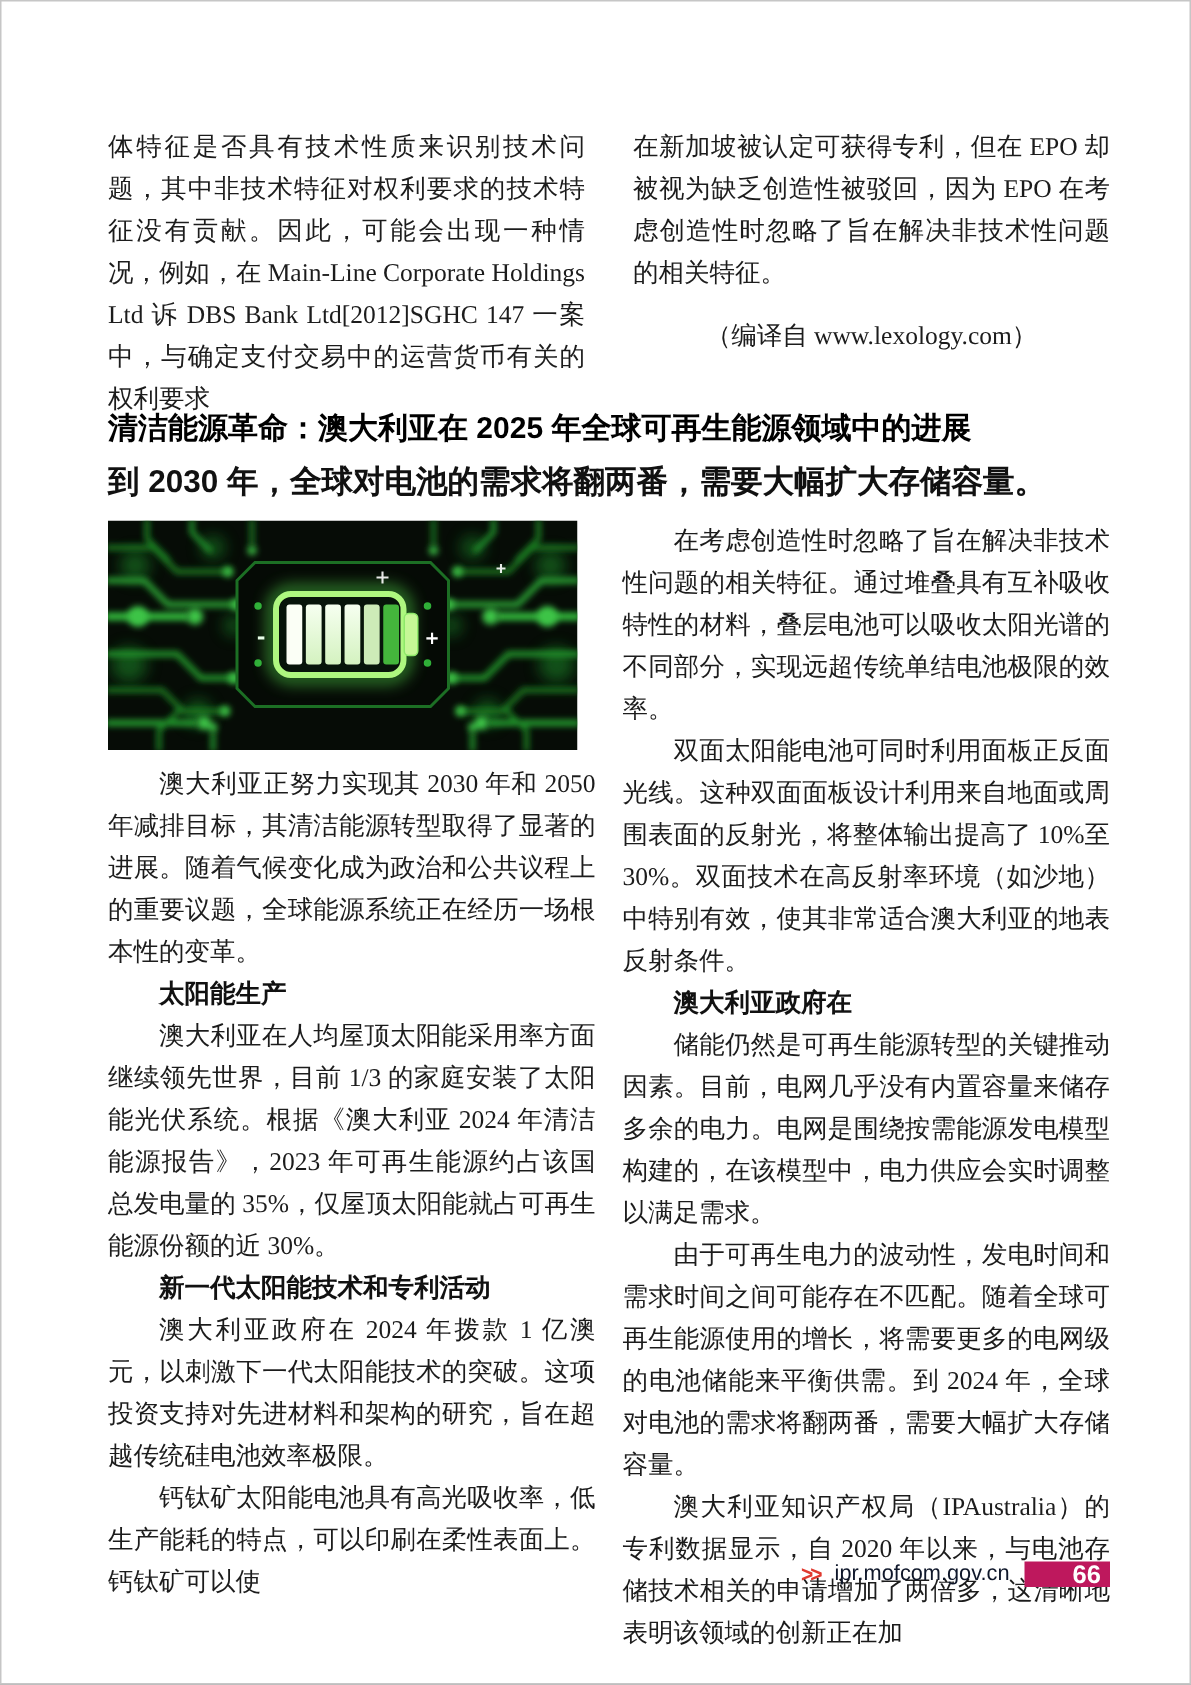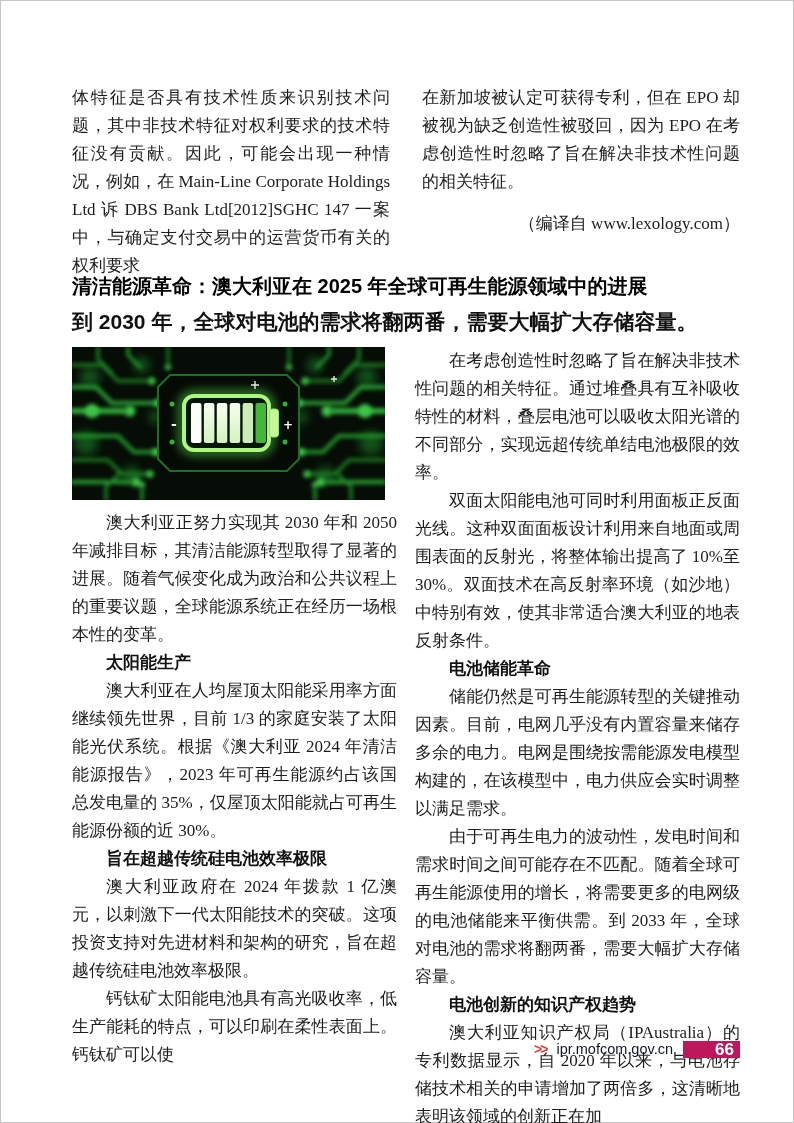--- a/index.html
+++ b/index.html
@@ -16,21 +16,21 @@
   .body-text p.subhead{
     font-family:"Liberation Sans","DejaVu Sans",sans-serif;
     font-weight:bold;color:#111;
   }
   .prev-section{
     position:absolute;top:84px;left:72px;width:668px;
     display:flex;gap:32px;
   }
   .prev-section .col{width:326px;}
   .attribution{
-    text-align:right;text-indent:0 !important;
+    text-align:center;text-indent:0 !important;
     margin-top:14px !important;
   }
   .article-title{
     position:absolute;top:271px;left:72px;width:668px;margin:0;
     font-family:"Liberation Sans","DejaVu Sans",sans-serif;
     font-size:20px;font-weight:bold;color:#000;line-height:30px;
     white-space:nowrap;
   }
   .article-subtitle{
     position:absolute;top:310px;left:72px;width:668px;margin:0;
@@ -163,32 +163,31 @@
           <g stroke="#ffffff" stroke-width="1.4" opacity="0.9">
             <path d="M183 34 V42 M179 38 H187"></path>
             <path d="M262 29 V35 M259 32 H265"></path>
           </g>
         </svg>
       </figure>
 
       <p>澳大利亚正努力实现其 2030 年和 2050 年减排目标，其清洁能源转型取得了显著的进展。随着气候变化成为政治和公共议程上的重要议题，全球能源系统正在经历一场根本性的变革。</p>
       <p class="subhead">太阳能生产</p>
       <p>澳大利亚在人均屋顶太阳能采用率方面继续领先世界，目前 1/3 的家庭安装了太阳能光伏系统。根据《澳大利亚 2024 年清洁能源报告》，2023 年可再生能源约占该国总发电量的 35%，仅屋顶太阳能就占可再生能源份额的近 30%。</p>
-      <p class="subhead">旨在超越传统硅电池效率极限</p>
+      <p class="subhead">新一代太阳能技术和专利活动</p>
       <p>澳大利亚政府在 2024 年拨款 1 亿澳元，以刺激下一代太阳能技术的突破。这项投资支持对先进材料和架构的研究，旨在超越传统硅电池效率极限。</p>
       <p>钙钛矿太阳能电池具有高光吸收率，低生产能耗的特点，可以印刷在柔性表面上。钙钛矿可以使</p>
     </div>
 
     <div class="col">
       <p>在考虑创造性时忽略了旨在解决非技术性问题的相关特征。通过堆叠具有互补吸收特性的材料，叠层电池可以吸收太阳光谱的不同部分，实现远超传统单结电池极限的效率。</p>
       <p>双面太阳能电池可同时利用面板正反面光线。这种双面面板设计利用来自地面或周围表面的反射光，将整体输出提高了 10%至 30%。双面技术在高反射率环境（如沙地）中特别有效，使其非常适合澳大利亚的地表反射条件。</p>
-      <p class="subhead">电池储能革命</p>
+      <p class="subhead">澳大利亚政府在</p>
       <p>储能仍然是可再生能源转型的关键推动因素。目前，电网几乎没有内置容量来储存多余的电力。电网是围绕按需能源发电模型构建的，在该模型中，电力供应会实时调整以满足需求。</p>
-      <p>由于可再生电力的波动性，发电时间和需求时间之间可能存在不匹配。随着全球可再生能源使用的增长，将需要更多的电网级的电池储能来平衡供需。到 2033 年，全球对电池的需求将翻两番，需要大幅扩大存储容量。</p>
-      <p class="subhead">电池创新的知识产权趋势</p>
+      <p>由于可再生电力的波动性，发电时间和需求时间之间可能存在不匹配。随着全球可再生能源使用的增长，将需要更多的电网级的电池储能来平衡供需。到 2024 年，全球对电池的需求将翻两番，需要大幅扩大存储容量。</p>
       <p>澳大利亚知识产权局（IPAustralia）的专利数据显示，自 2020 年以来，与电池存储技术相关的申请增加了两倍多，这清晰地表明该领域的创新正在加</p>
     </div>
   </div>
 
   <div class="footer">
     <span class="chev">&gt;&gt;</span>
     <span class="site">ipr.mofcom.gov.cn</span>
     <span class="pagenum">66</span>
   </div>
 

